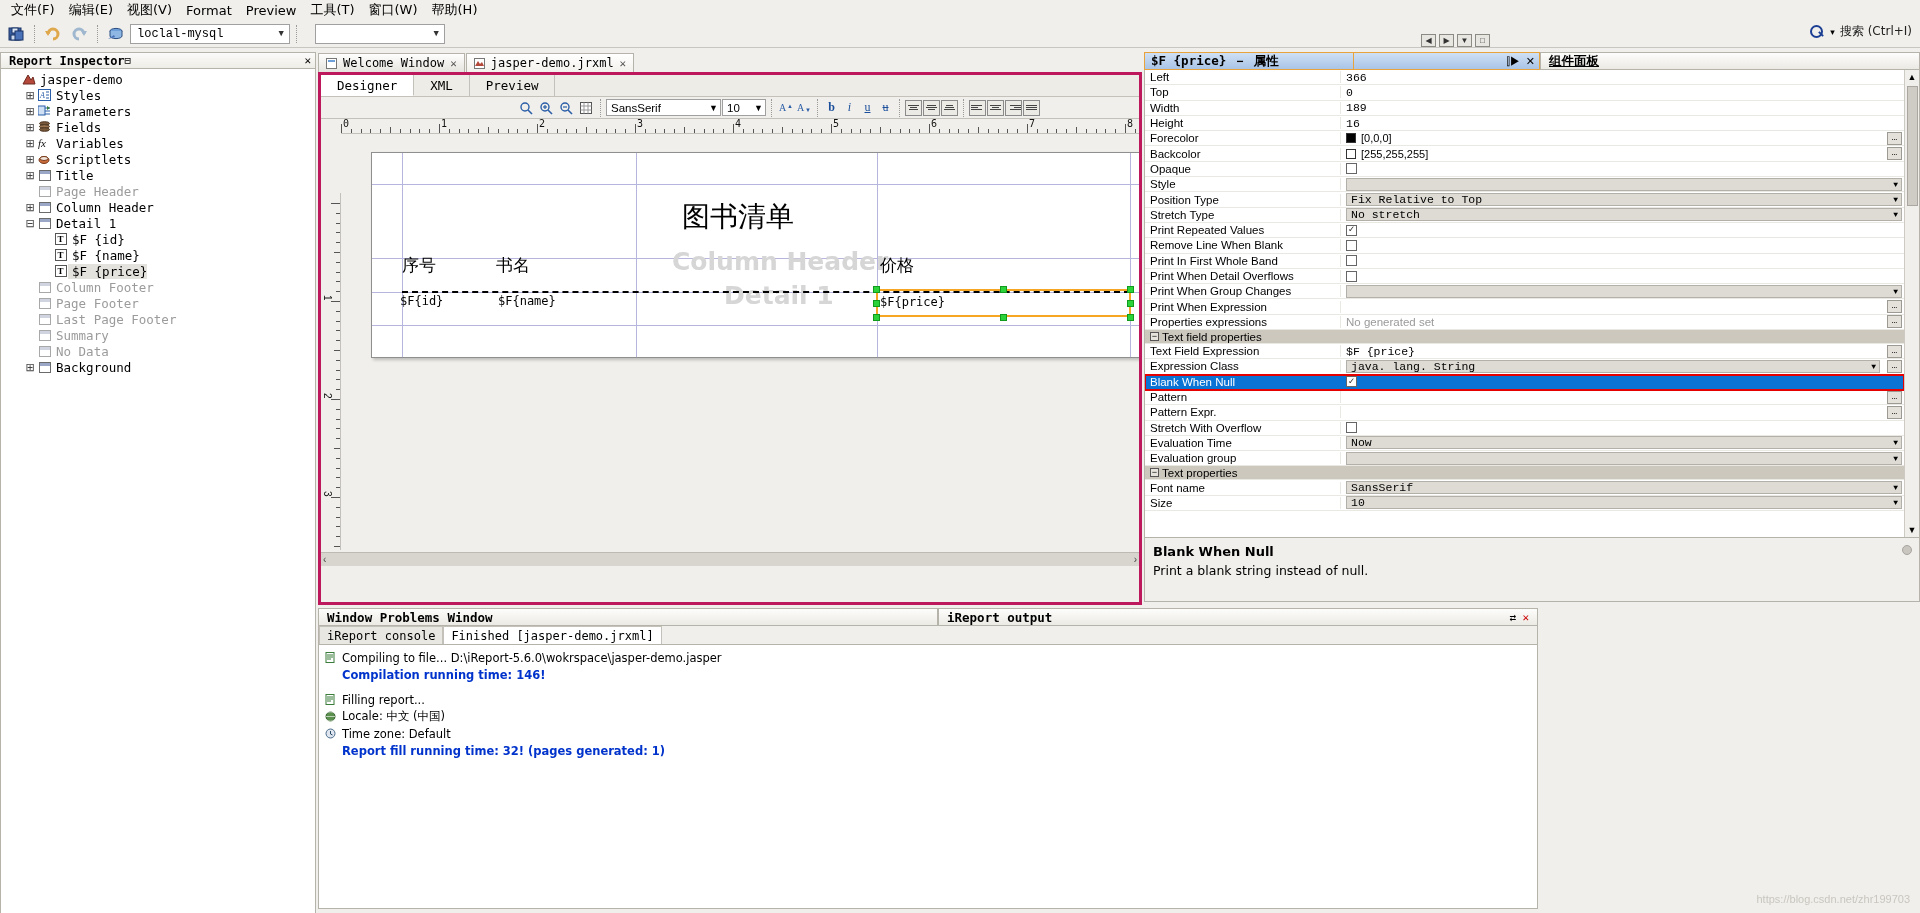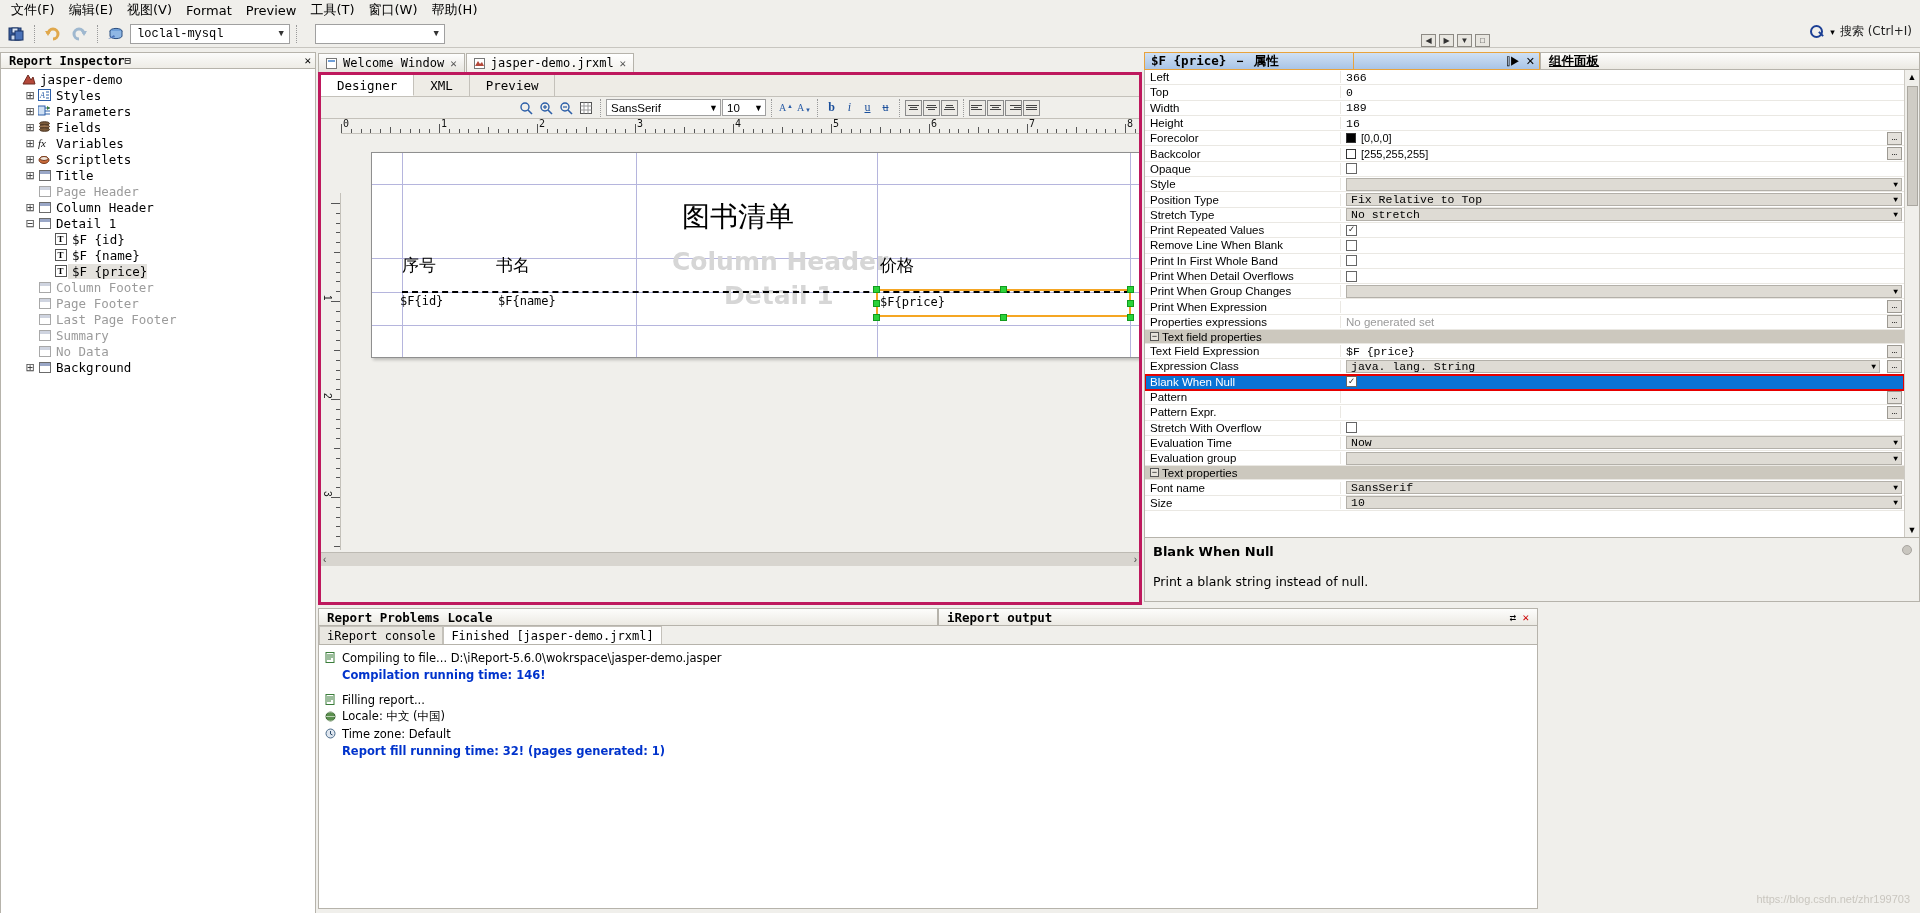--- a/index.html
+++ b/index.html
@@ -366,21 +366,21 @@
   }
   .pscroll .arr { font-size: 9px; padding: 2px 0; }
   .pscroll .thumb { width: 11px; height: 120px; background: #cfccc5; border: 1px solid #aaa7a0; margin-top: 2px; }
   .help-box {
     border: 1px solid #b6b3ab; border-top: none;
     background: #f0efeb;
     height: 64px; padding: 6px 8px;
     position: relative;
   }
   .help-title { font-family: "DejaVu Sans", sans-serif; font-weight: bold; font-size: 13px; }
-  .help-text { font-family: "DejaVu Sans", sans-serif; font-size: 12.5px; margin-top: 15px; }
+  .help-text { font-family: "DejaVu Sans", sans-serif; font-size: 12.5px; margin-top: 4px; }
   .help-dot {
     position: absolute; right: 7px; top: 7px; width: 10px; height: 10px;
     border-radius: 50%; background: #c9c6bf; border: 1px solid #a8a5a0;
   }
 
   .nav-btns {
     position: absolute; right: 8px; top: 2px; display: flex; gap: 3px;
   }
   .nav-btn {
     width: 15px; height: 13px; border: 1px solid #8d8a84; background: #e8e6e0;
@@ -1193,21 +1193,21 @@
     <div class="help-box">
       <div class="help-title">Blank When Null</div>
       <div class="help-text">Print a blank string instead of null.</div>
       <div class="help-dot"></div>
     </div>
   </div>
 
   <div class="bottom">
     <div class="bottom-tabs">
       <div class="btab" id="rpw-tab">
-        <span>Report Problems Locale</span>
+        <span>Window Problems Window</span>
       </div>
       <div class="btab" id="ireport-out-tab">
         <span>iReport output</span>
         <span class="pin">⇄</span>
         <span class="xx">✕</span>
       </div>
     </div>
 
     <div class="console-tabs">
       <div class="ctab">

